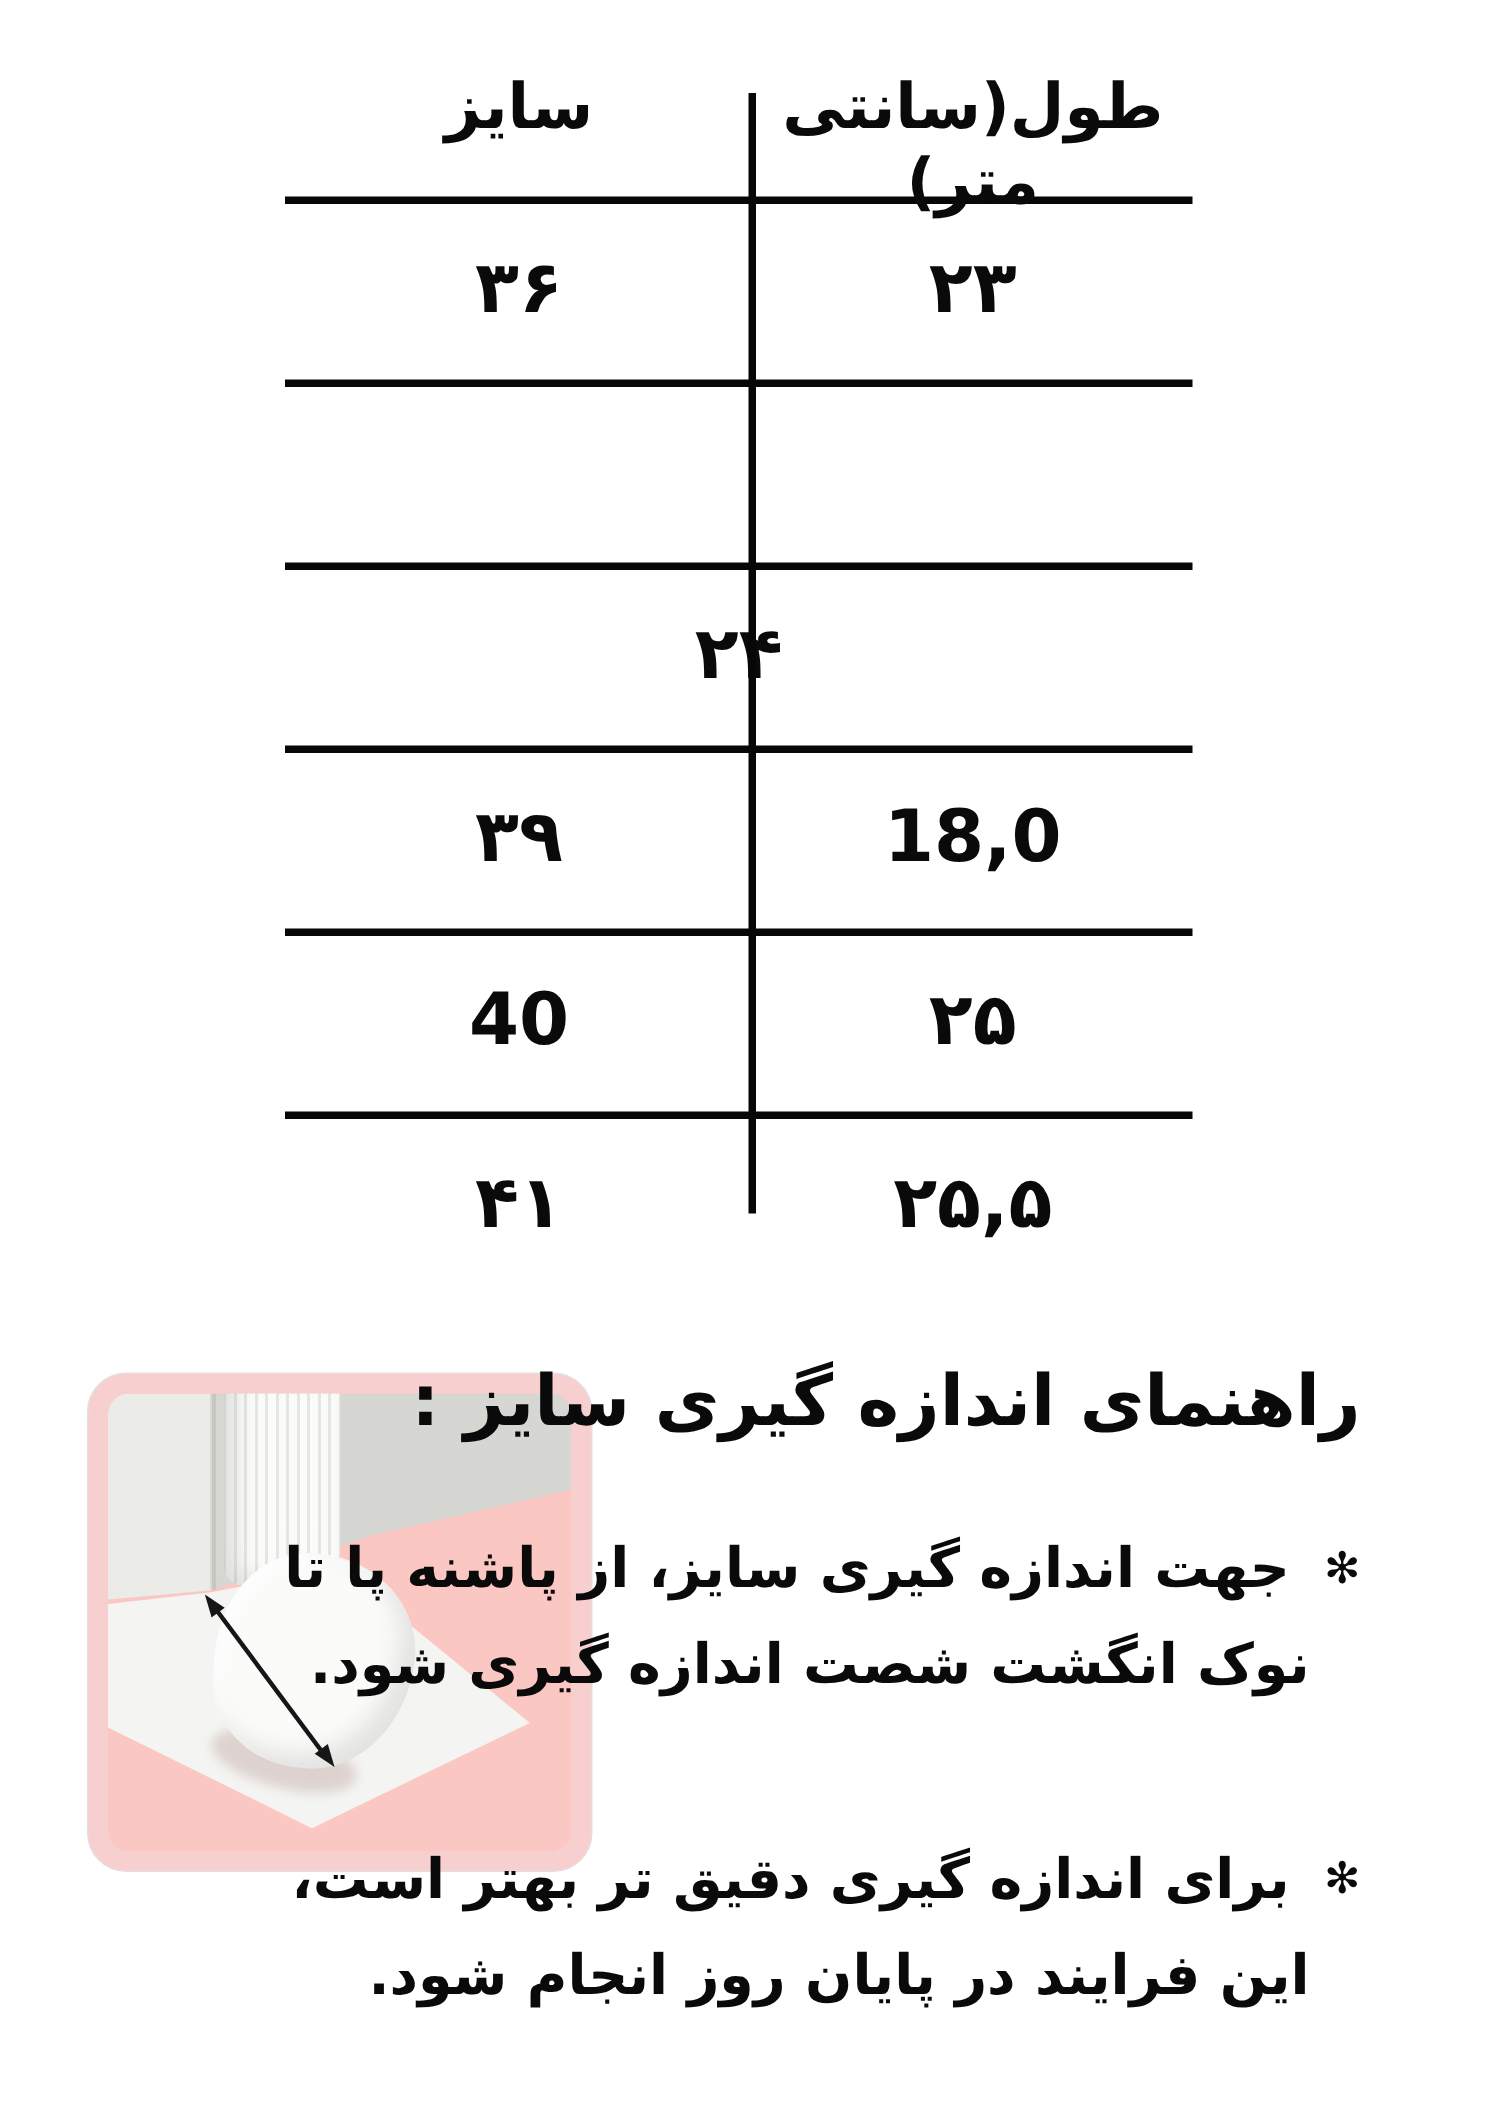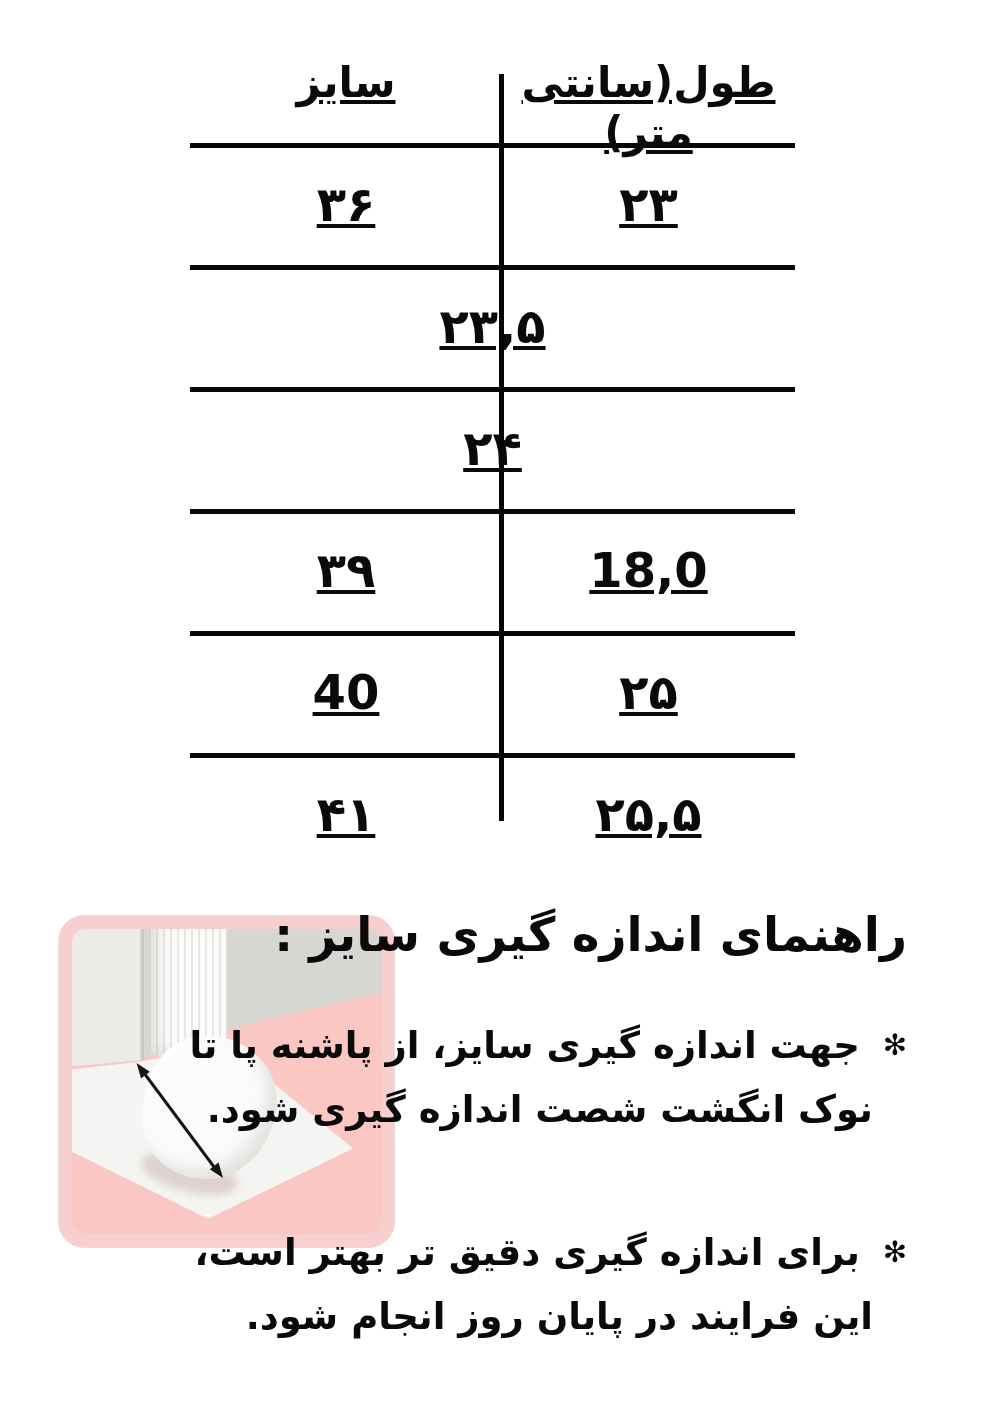--- a/index.html
+++ b/index.html
@@ -7,21 +7,21 @@
     width:1000px; height:1415px;
     background:#ffffff;
     position:relative;
     overflow:hidden;
     font-family:"DejaVu Sans","Liberation Sans",sans-serif;
     font-weight:700;
     color:#0a0a0a;
   }
 
   
-  .size-table { position:absolute; left:190px; top:12px; width:605px;text-decoration:underline; }
+  .size-table { position:absolute; left:190px; top:0; width:605px; }
   .t-row { display:flex; box-sizing:border-box; }
   .t-row.bordered { border-bottom:5px solid #070707; }
   .t-header   { height:136px; }
   .t-body-row { height:122px; }
   .t-row.last { height:112px; }
   .cell { text-align:center; }
   .size-col { width:312px; }
   .len-col  { flex:1; }
   .t-header .cell   { font-size:42px; line-height:50px; padding-top:46px; }
   .t-body-row .cell { font-size:48px; line-height:56px; padding-top:28px; }
@@ -94,21 +94,20 @@
   <div class="t-row t-header bordered">
     <div class="cell size-col">سایز</div>
     <div class="cell len-col">طول(سانتی متر)</div>
   </div>
 
   <div class="t-row t-body-row bordered">
     <div class="cell size-col">۳۶</div>
     <div class="cell len-col">۲۳</div>
   </div>
   <div class="t-row t-body-row bordered">
-    <div class="cell len-col">۲۳,۵</div>
   </div>
   <div class="t-row t-body-row bordered">
     <div class="cell len-col">۲۴</div>
   </div>
   <div class="t-row t-body-row bordered">
     <div class="cell size-col">۳۹</div>
     <div class="cell len-col">18,0</div>
   </div>
   <div class="t-row t-body-row bordered">
     <div class="cell size-col">40</div>

